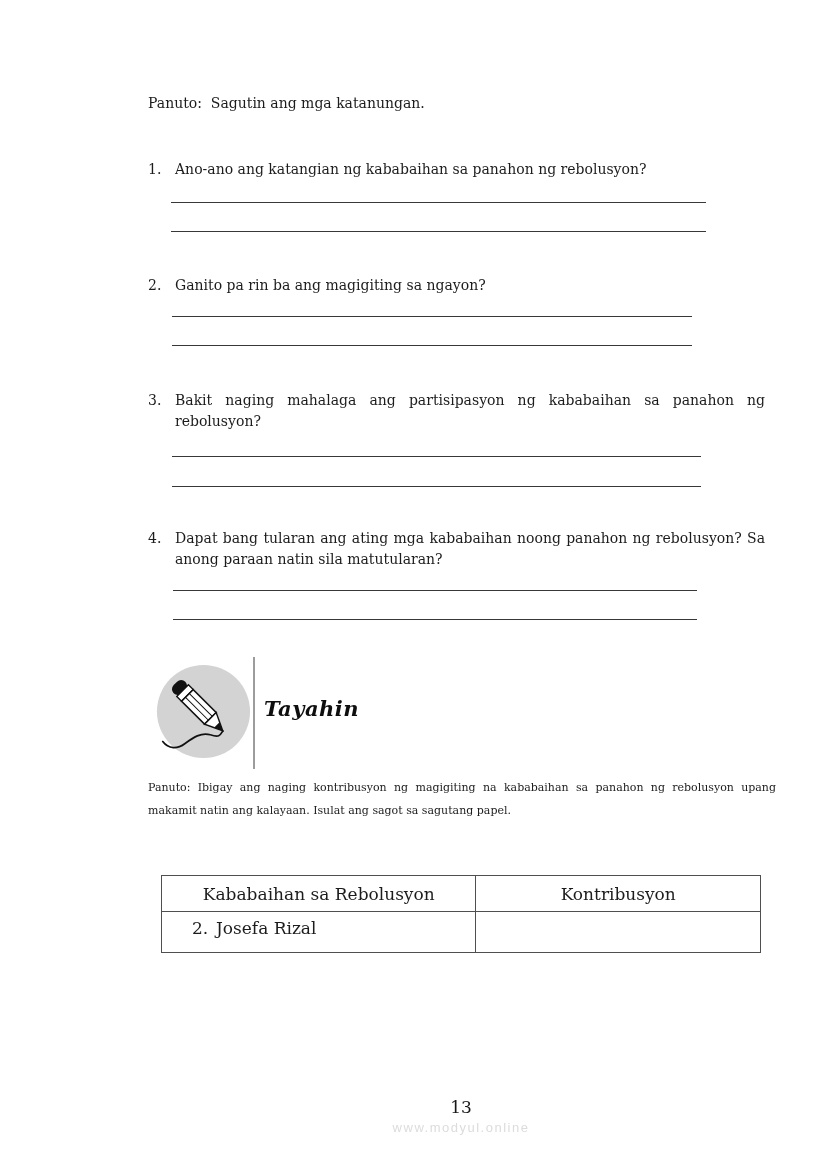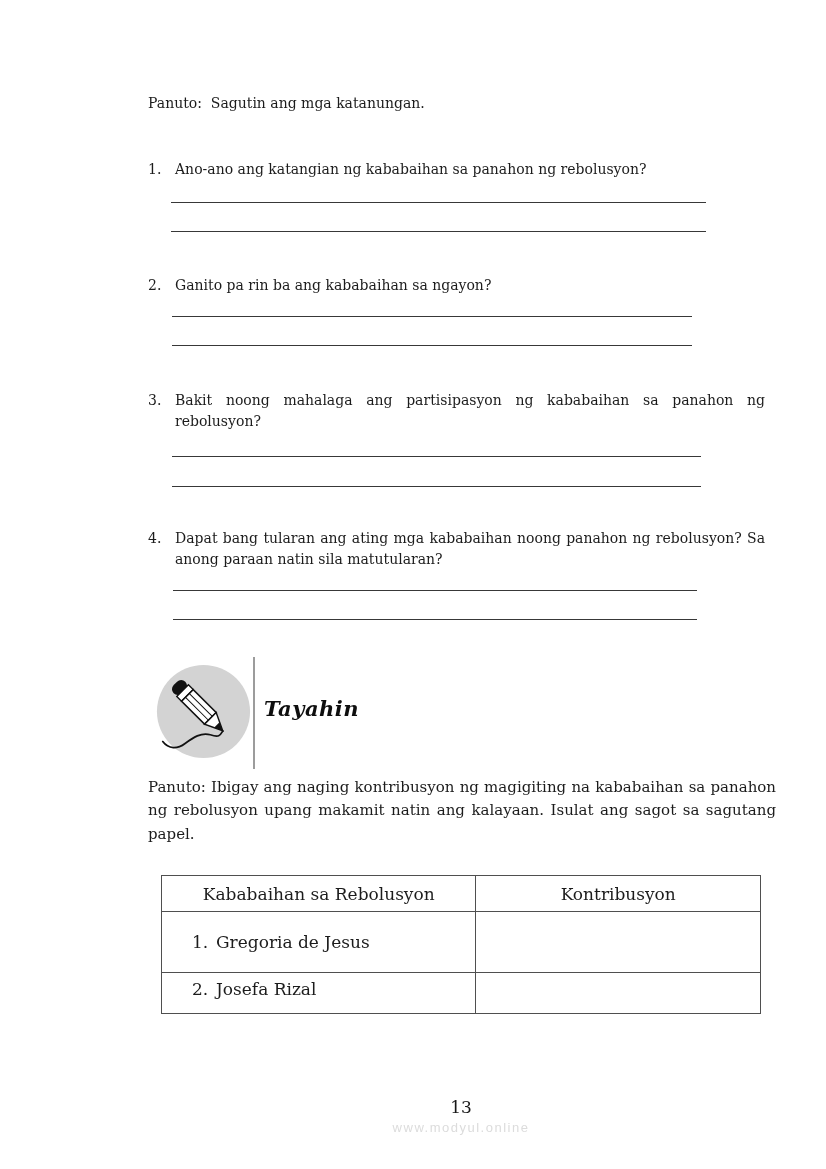--- a/index.html
+++ b/index.html
@@ -65,21 +65,21 @@
     font-size: 21px;
     font-weight: bold;
     font-style: italic;
     color: #0e0e0e;
     letter-spacing: 0.5px;
   }
   .panuto2 {
     position: absolute;
     left: 100px; top: 776px;
     width: 628px;
-    font-size: 15px;
+    font-size: 11px;
     line-height: 23.3px;
     text-align: justify;
   }
   table.k-table {
     position: absolute;
     left: 113px; top: 875px;
     width: 600px;
     border-collapse: collapse;
     font-size: 17px;
     color: #1c1c1c;
@@ -124,28 +124,28 @@
 
   <div class="question q1">
     <span class="qnum">1.</span>
     <span class="qtext">Ano-ano ang katangian ng kababaihan sa panahon ng rebolusyon?</span>
   </div>
   <div class="ansline l-q1a"></div>
   <div class="ansline l-q1b"></div>
 
   <div class="question q2">
     <span class="qnum">2.</span>
-    <span class="qtext">Ganito pa rin ba ang kababaihan sa ngayon?</span>
+    <span class="qtext">Ganito pa rin ba ang magigiting sa ngayon?</span>
   </div>
   <div class="ansline l-q2a"></div>
   <div class="ansline l-q2b"></div>
 
   <div class="question q3">
     <span class="qnum">3.</span>
-    <span class="qtext">Bakit noong mahalaga ang partisipasyon ng kababaihan sa panahon ng rebolusyon?</span>
+    <span class="qtext">Bakit naging mahalaga ang partisipasyon ng kababaihan sa panahon ng rebolusyon?</span>
   </div>
   <div class="ansline l-q3a"></div>
   <div class="ansline l-q3b"></div>
 
   <div class="question q4">
     <span class="qnum">4.</span>
     <span class="qtext">Dapat bang tularan ang ating mga kababaihan noong panahon ng rebolusyon? Sa anong paraan natin sila matutularan?</span>
   </div>
   <div class="ansline l-q4a"></div>
   <div class="ansline l-q4b"></div>
@@ -169,26 +169,20 @@
   <div class="tayahin-title">Tayahin</div>
 
   <div class="panuto2">Panuto: Ibigay ang naging kontribusyon ng magigiting na kababaihan sa panahon ng rebolusyon upang makamit natin ang kalayaan. Isulat ang sagot sa sagutang papel.</div>
 
   <table class="k-table">
     <tbody>
       <tr class="hdr">
         <td class="col-women">Kababaihan sa Rebolusyon</td>
         <td class="col-contrib">Kontribusyon</td>
       </tr>
-      <tr class="row1">
-        <td class="name-cell">
-          <span class="rnum">1.</span><span>Gregoria de Jesus</span>
-        </td>
-        <td></td>
-      </tr>
       <tr class="row2">
         <td class="name-cell">
           <span class="rnum">2.</span><span>Josefa Rizal</span>
         </td>
         <td></td>
       </tr>
     </tbody>
   </table>
 
   <div class="pagenum">13</div>

